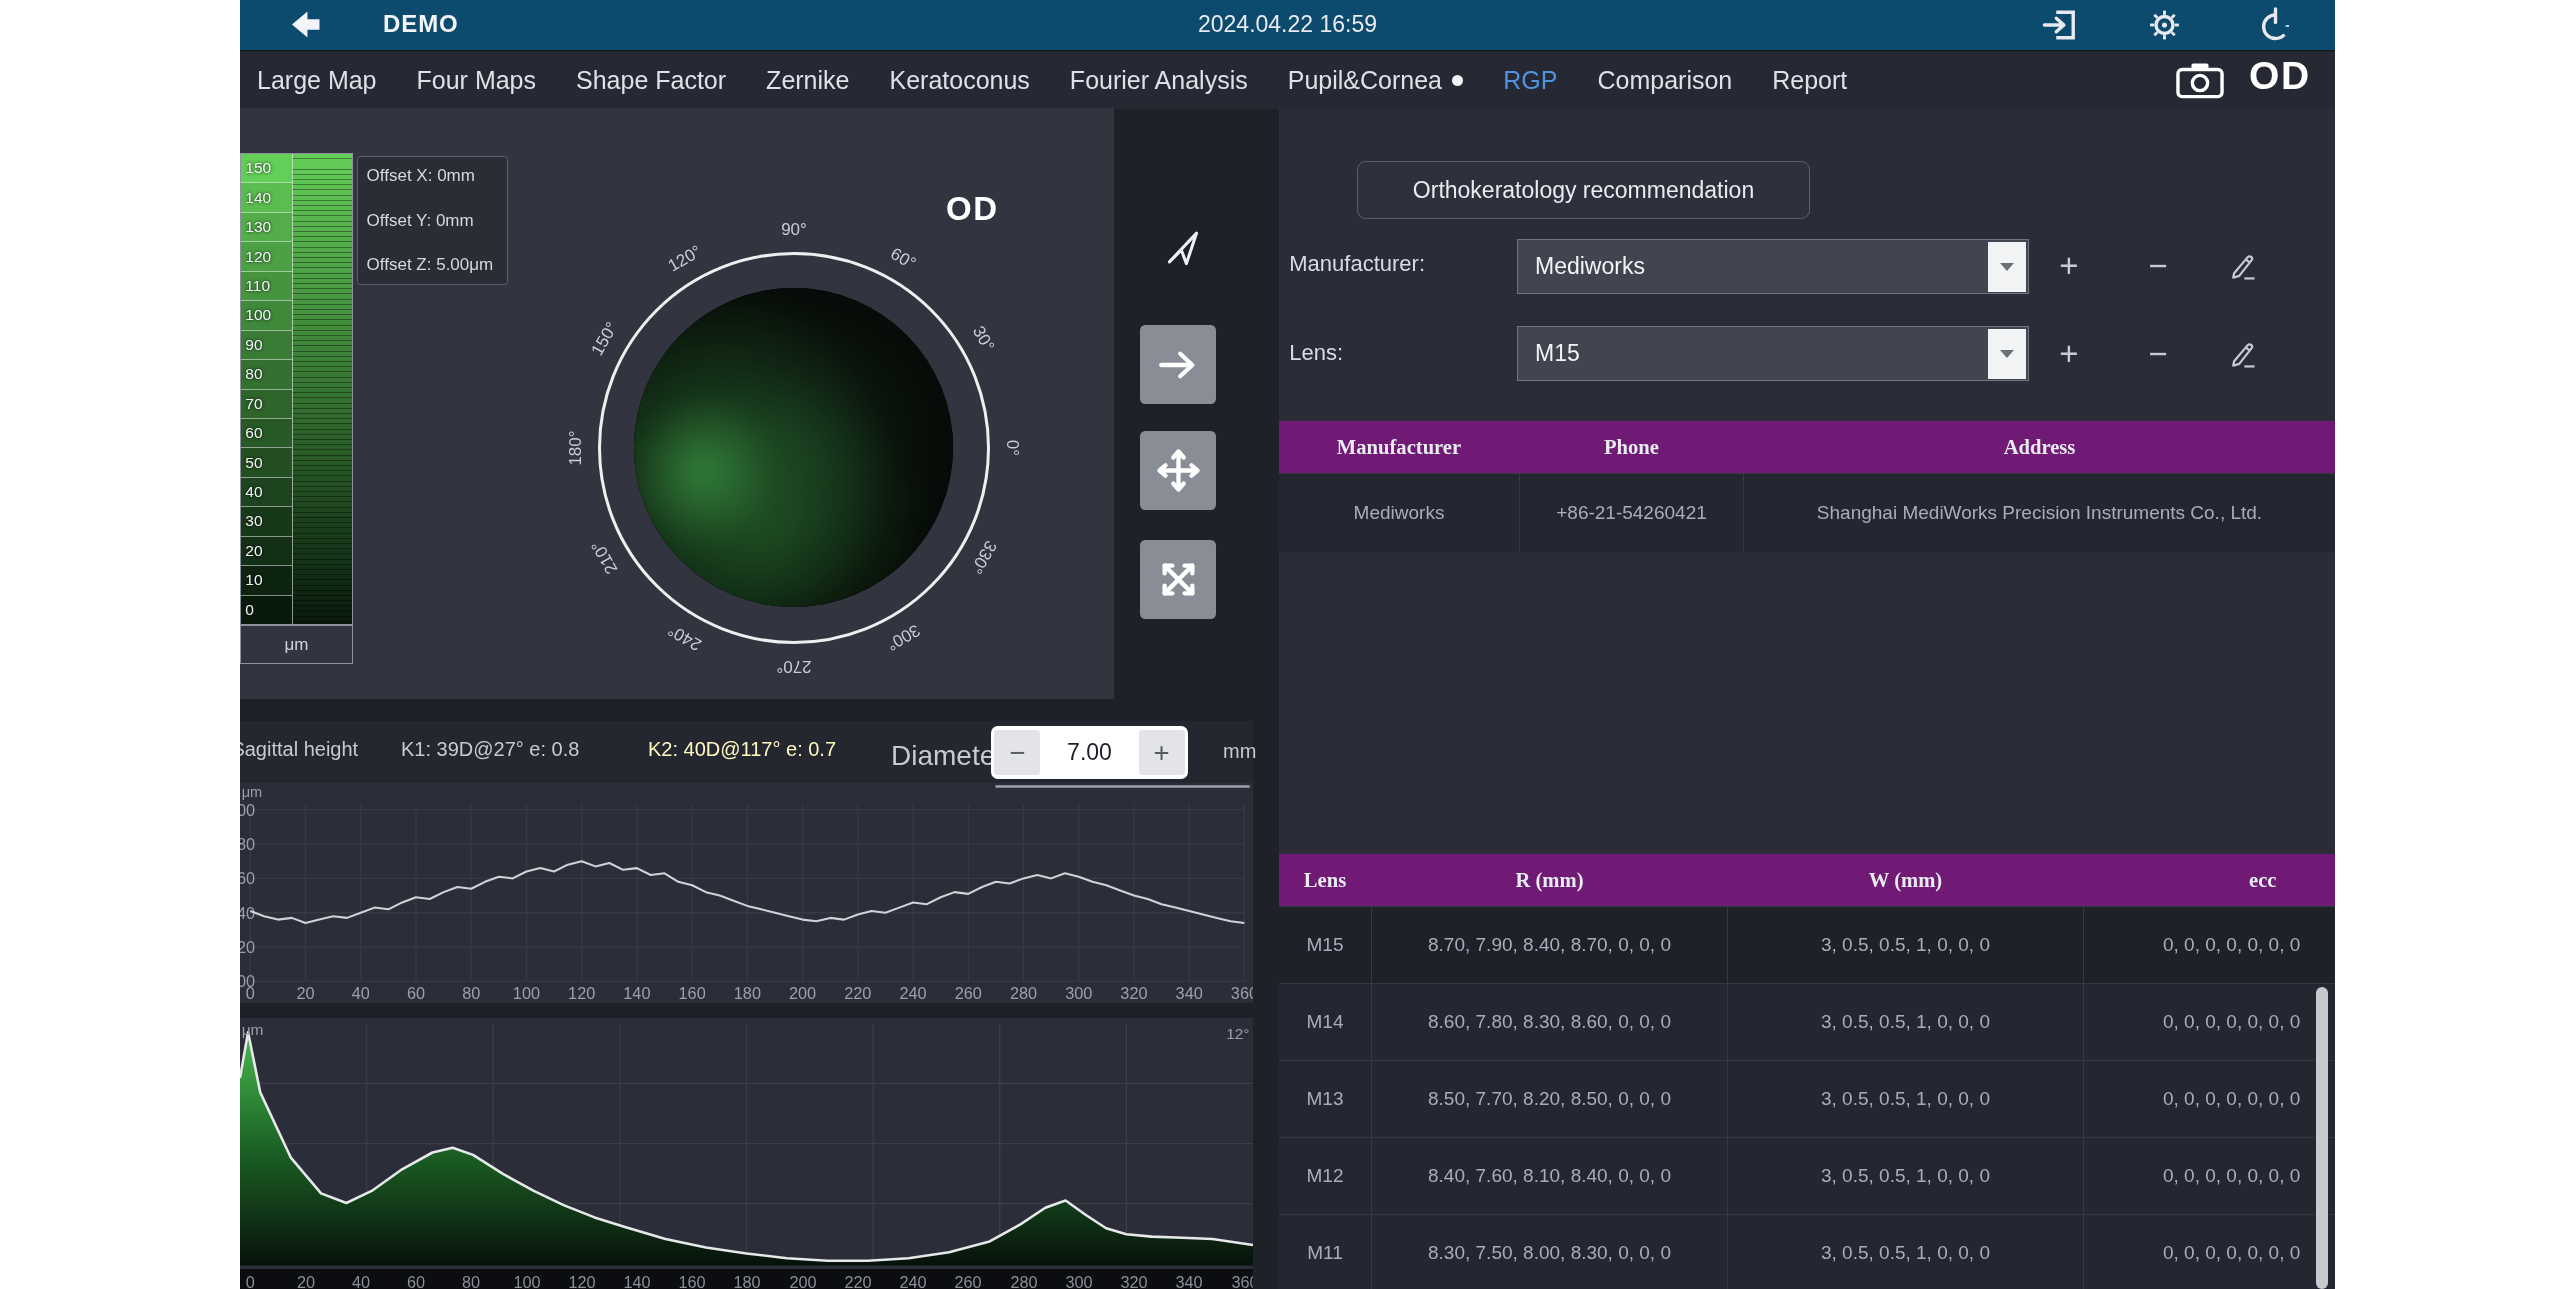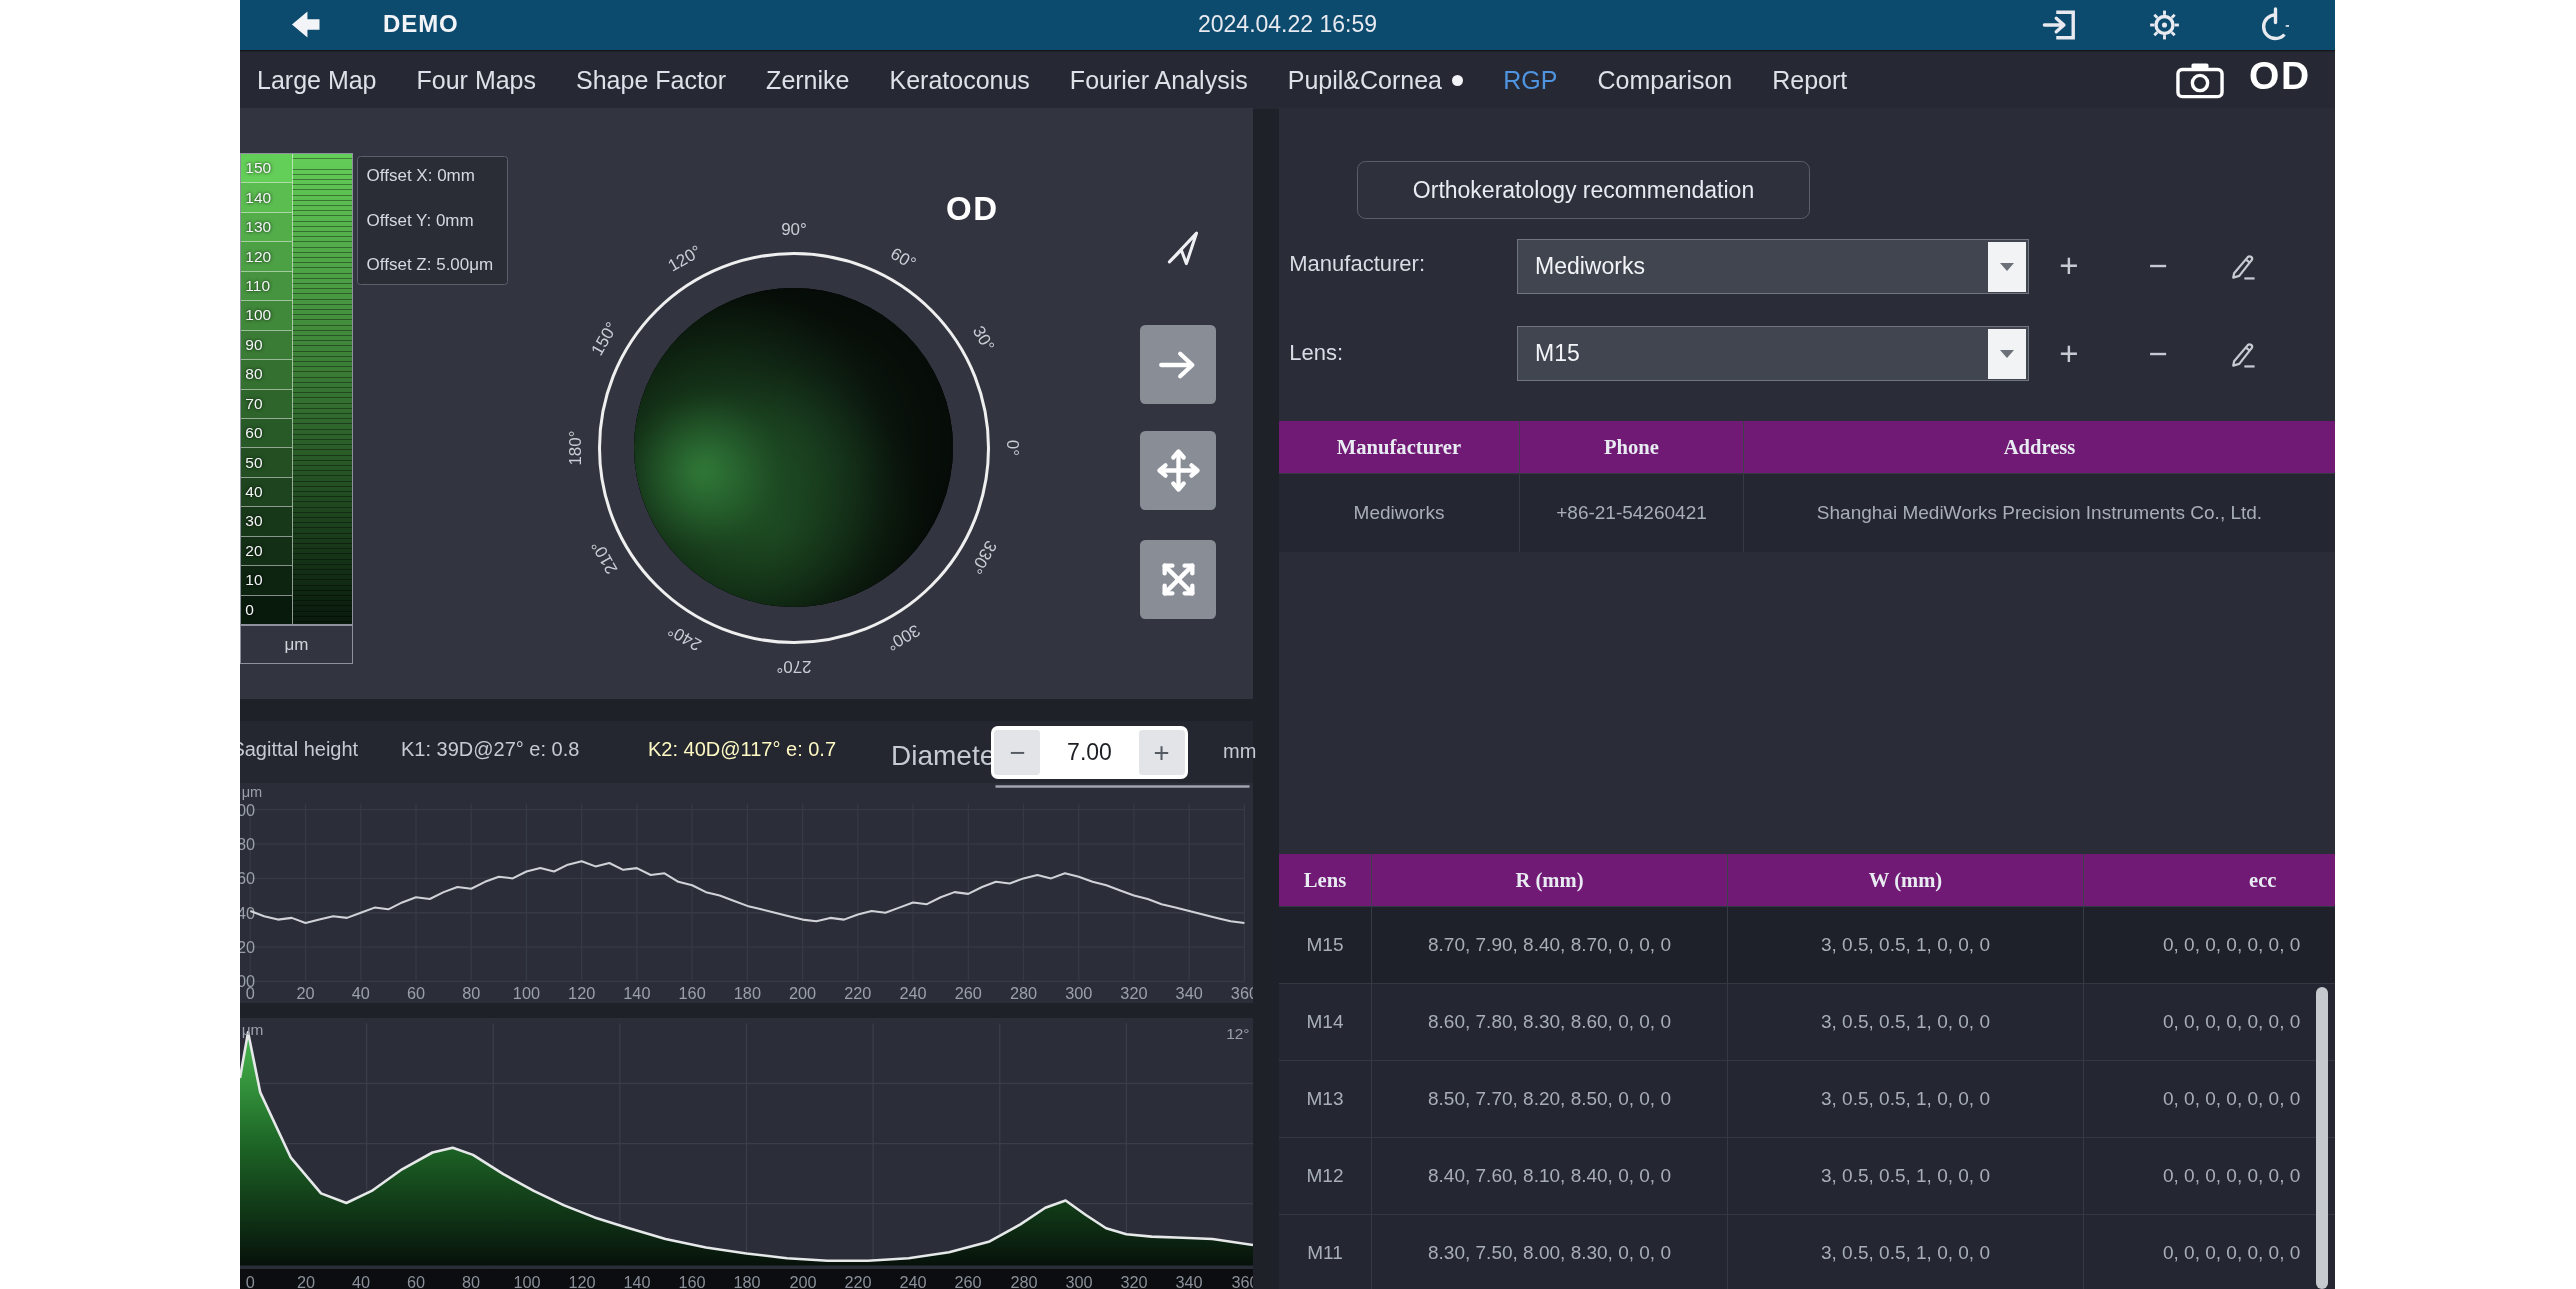--- a/index.html
+++ b/index.html
@@ -20,21 +20,21 @@
   
   #navbar{left:0;top:52px;width:2454px;height:57px;background:#262933;}
   #nav-tabs{left:17px;top:0;height:57px;display:flex;align-items:center;gap:40px;}
   .tab{font-size:25px;color:#dde1e8;white-space:nowrap;cursor:pointer;display:flex;align-items:center;gap:10.3px;}
   .tab.active{color:var(--accent,#4f94e0);}
   .tab-dot{width:11px;height:11px;border-radius:50%;background:#f2f4f8;display:inline-block;}
   #camera-btn{left:1934px;top:8.6px;width:52px;height:39px;cursor:pointer;}
   #nav-od{left:2009px;top:1.7px;font-size:39px;font-weight:bold;color:#ffffff;letter-spacing:1.7px;}
 
   
-  #map-panel{left:0;top:108px;width:1013px;height:591px;background:#32353f;}
+  #map-panel{left:0;top:108px;width:874px;height:591px;background:#32353f;}
   #scale{left:0;top:45px;width:113px;height:472px;border:0.9px solid #8d929c;box-sizing:border-box;display:flex;}
   #scale-bands{width:52px;height:100%;display:flex;flex-direction:column;}
   .band{flex:1;position:relative;border-top:0.9px solid rgba(255,255,255,.5);}
   .band:first-child{border-top:none;}
   .band span{position:absolute;left:4.3px;top:50%;transform:translateY(-50%);font-size:15.5px;color:#f4f6f8;
              text-shadow:0 0 3.4px rgba(0,0,0,.9);}
   #scale-grad{width:60px;height:100%;border-left:0.9px solid rgba(255,255,255,.55);}
   #scale-unit{left:0;top:517px;width:113px;height:39px;border:0.9px solid #8d929c;box-sizing:border-box;
               display:flex;align-items:center;justify-content:center;font-size:17px;color:#cfd3da;}
   #offset-box{left:117px;top:48px;width:151px;height:129px;background:#2a2d36;border:1.7px solid #5a5f6a;

